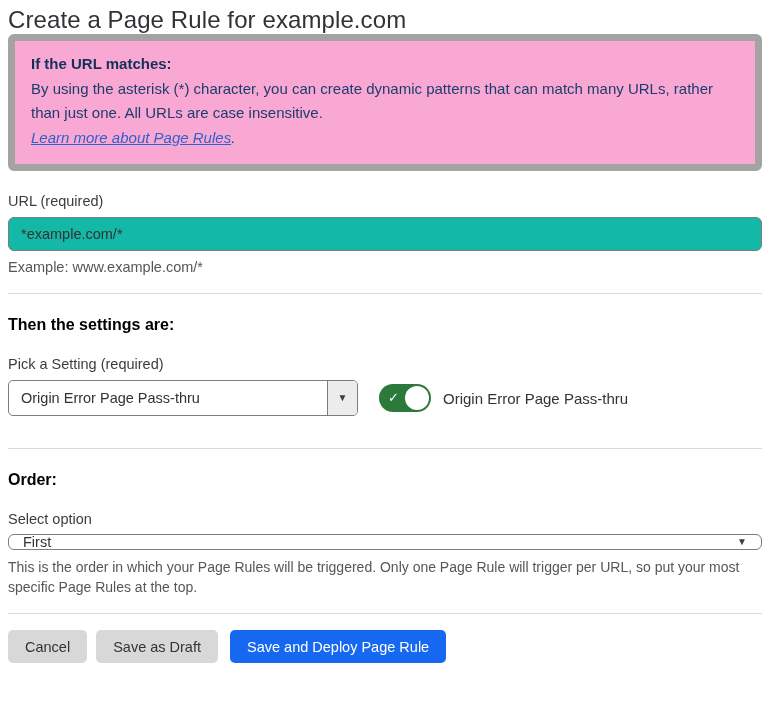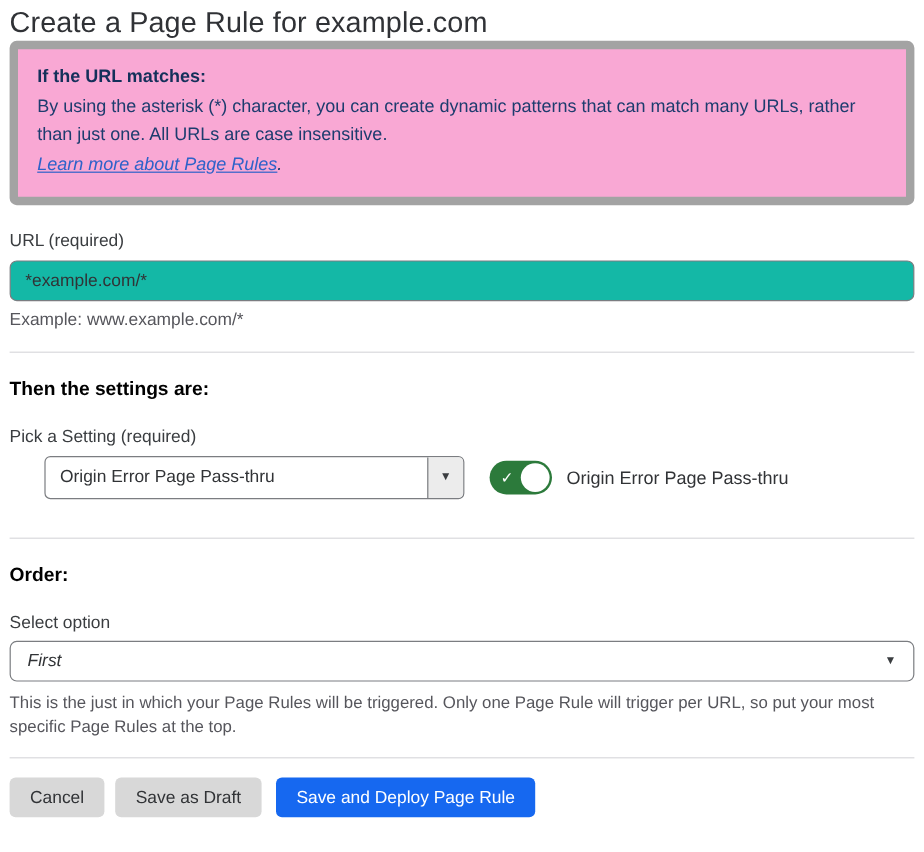--- a/index.html
+++ b/index.html
@@ -86,21 +86,21 @@
 
   h2.section-heading {
     font-size: 16px;
     line-height: 19px;
     font-weight: 700;
     color: #000000;
     margin: 21px 0 22px 0;
   }
 
   
-  .setting-row { display: flex; align-items: center; margin-bottom: 32px; margin-left: 29px; }
+  .setting-row { display: flex; align-items: center; margin-bottom: 32px; }
   .dropdown {
     display: flex;
     align-items: stretch;
     width: 350px;
     height: 36px;
     border: 1px solid #7b7d81;
     border-radius: 5px;
     overflow: hidden;
     background: #ffffff;
     cursor: pointer;
@@ -178,30 +178,29 @@
   }
   .btn-gray { background: #d8d8d8; color: #313336; }
   .btn-blue { background: #1668f0; color: #ffffff; }
 
   
   .select-control {
     display: flex;
     align-items: center;
     justify-content: space-between;
     width: 100%;
-    height: 34px;
+    height: 16px;
     border: 1px solid #7b7d81;
     border-radius: 6px;
     padding: 0 14px;
     font-size: 14.5px;
     color: #313336;
     background: #ffffff;
     cursor: pointer;
     margin-top: -1px;
-    font-style: italic;
   }
   .order-helper {
     font-size: 14px;
     line-height: 20px;
     color: #56565c;
     margin-top: 7px;
   }
 
   .footer-row {
     display: flex;
@@ -255,21 +254,21 @@
 
   <h2 class="section-heading">Order:</h2>
 
   <label class="field-label">Select option</label>
 
   <div class="select-control">
     <span>First</span>
     <span class="caret">▼</span>
   </div>
 
-  <p class="order-helper">This is the just in which your Page Rules will be triggered. Only one Page Rule will trigger per URL, so put your most specific Page Rules at the top.</p>
+  <p class="order-helper">This is the order in which your Page Rules will be triggered. Only one Page Rule will trigger per URL, so put your most specific Page Rules at the top.</p>
 
   <hr class="divider">
 
   <div class="footer-row">
     <button class="btn btn-gray">Cancel</button>
     <button class="btn btn-gray">Save as Draft</button>
     <button class="btn btn-blue">Save and Deploy Page Rule</button>
   </div>
 
 </div>

